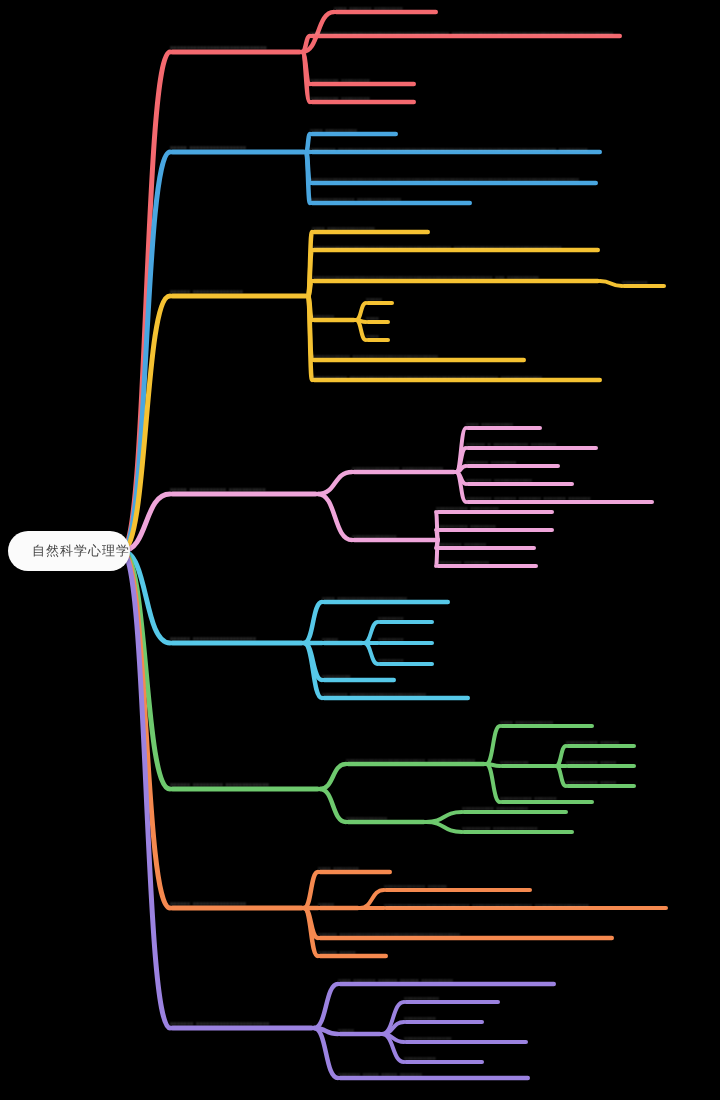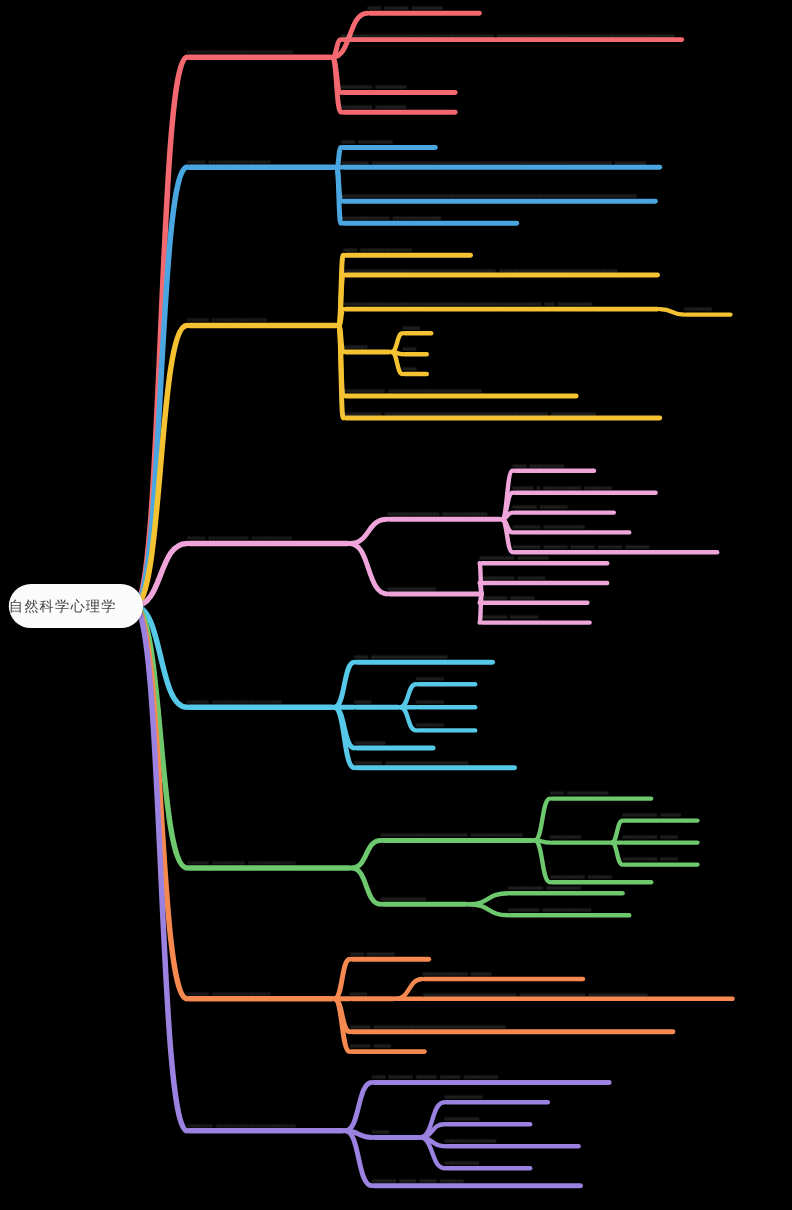--- a/index.html
+++ b/index.html
@@ -6,21 +6,21 @@
   body{width:720px;height:1100px;position:relative;overflow:hidden;
        font-family:"Liberation Sans","DejaVu Sans",sans-serif;}
   #map{position:absolute;inset:0;width:720px;height:1100px;}
   svg.links{position:absolute;left:0;top:0;width:720px;height:1100px;pointer-events:none;}
 
   .node{position:absolute;box-sizing:border-box;white-space:nowrap;}
 
   
   .root{
     background:#fbfbfb;border-radius:22px;
-    display:flex;align-items:center;justify-content:flex-start;
+    display:flex;align-items:center;justify-content:flex-end;
     color:#444;font-size:13px;letter-spacing:1px;
     box-shadow:0 1px 3px rgba(0,0,0,.35);
   }
 
   
   .lbl{
     position:absolute;left:0;bottom:4px;
     height:11px;
     color:#cfcfcf;font-size:9.5px;line-height:11px;
     filter:blur(1.15px);

